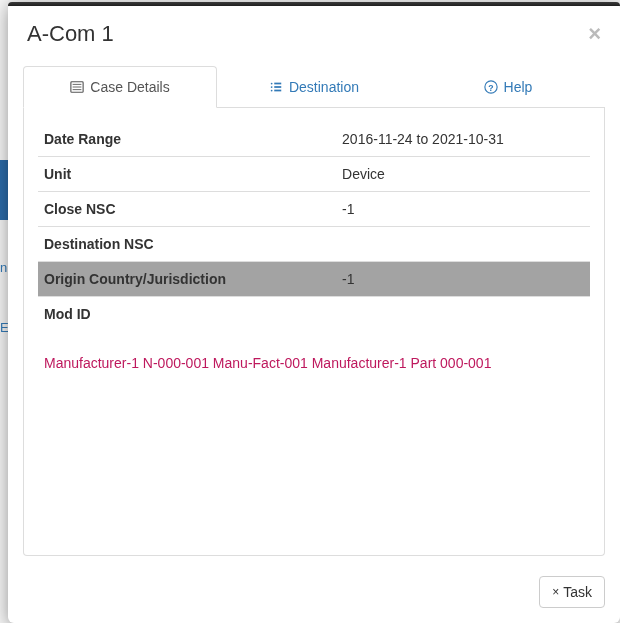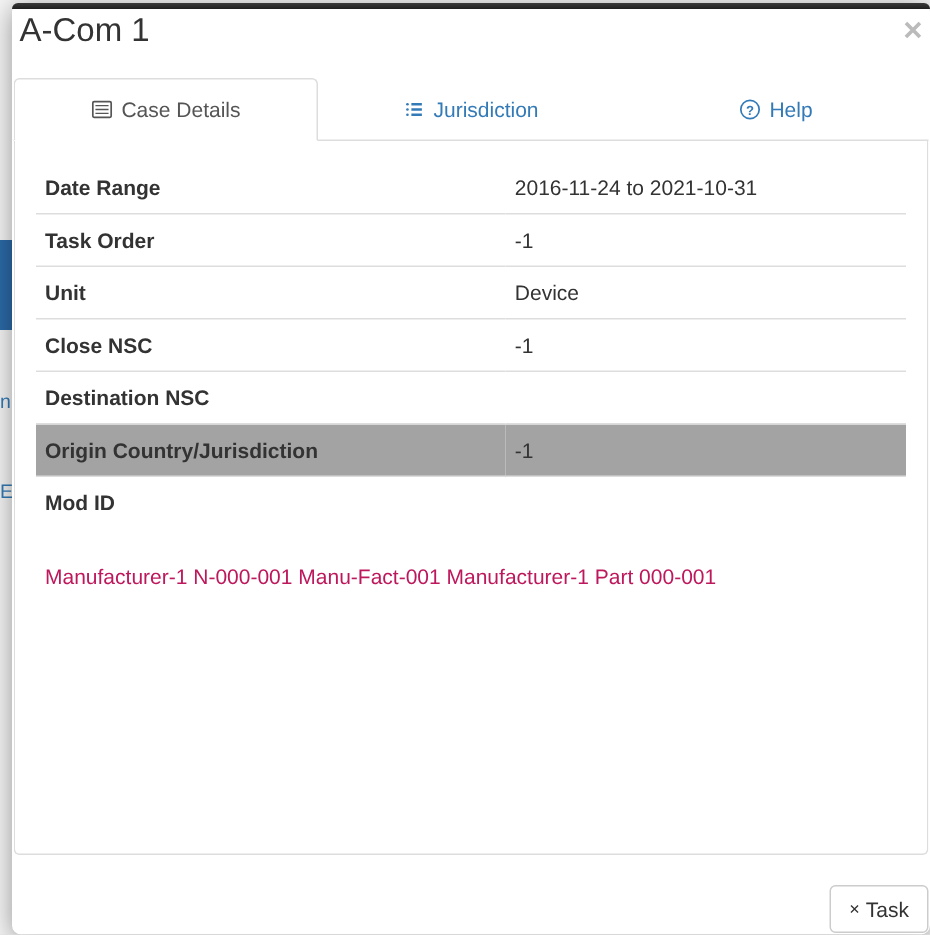--- a/index.html
+++ b/index.html
@@ -49,21 +49,21 @@
         top:0;left:0;right:0;height:4px;
         background:linear-gradient(#3a3a3a,#1e1e1e);
         border-top-left-radius:6px;border-top-right-radius:6px;
     }
     .modal {
       position: absolute;
       top: 2px;
       right: 0;
       bottom: 0;
       width: 612px;
-      padding: 1px;
+      padding: 15px;
       display: flex;
       flex-direction: column;
     }
     .modal-header {
       padding: 4px 4px 18px 4px;
       display: flex;
       align-items: center;
     }
     .modal-title {
       font-size: 22px;
@@ -229,43 +229,39 @@
     </div>
     <div class="tab">
       <svg viewBox="0 0 16 16" fill="currentColor">
           <circle cx="3" cy="4" r="1"></circle>
           <circle cx="3" cy="8" r="1"></circle>
           <circle cx="3" cy="12" r="1"></circle>
           <line x1="6" y1="4" x2="14" y2="4" stroke="currentColor" stroke-width="2"></line>
           <line x1="6" y1="8" x2="14" y2="8" stroke="currentColor" stroke-width="2"></line>
           <line x1="6" y1="12" x2="14" y2="12" stroke="currentColor" stroke-width="2"></line>
         </svg>
-      <span>Jurisdiction</span>
+      <span>Destination</span>
     </div>
     <div class="tab">
       <svg viewBox="0 0 16 16" fill="currentColor">
           <circle cx="8" cy="8" r="7" fill="none" stroke="currentColor" stroke-width="1.3"></circle>
           <text x="8" y="12" text-anchor="middle" font-size="10" font-weight="bold" fill="currentColor">?</text>
         </svg>
       <span>Help</span>
     </div>
   </div>
 
   <div class="panel-body">
     <table class="details-table">
       <tbody id="details-body">
           <tr>
             <th>Date Range</th>
             <td>2016-11-24 to 2021-10-31</td>
           </tr>
           <tr>
-            <th>Task Order</th>
-            <td>-1</td>
-          </tr>
-          <tr>
             <th>Unit</th>
             <td>Device</td>
           </tr>
           <tr>
             <th>Close NSC</th>
             <td>-1</td>
           </tr>
           <tr>
             <th>Destination NSC</th>
             <td></td>

